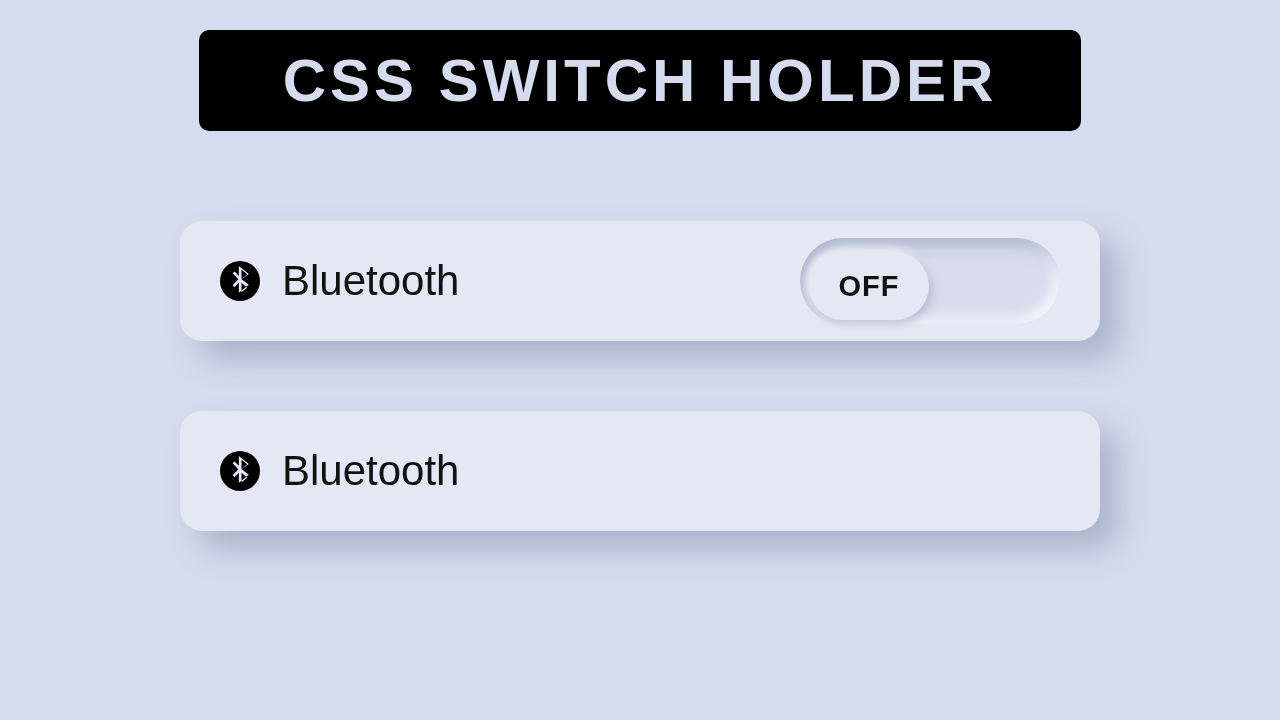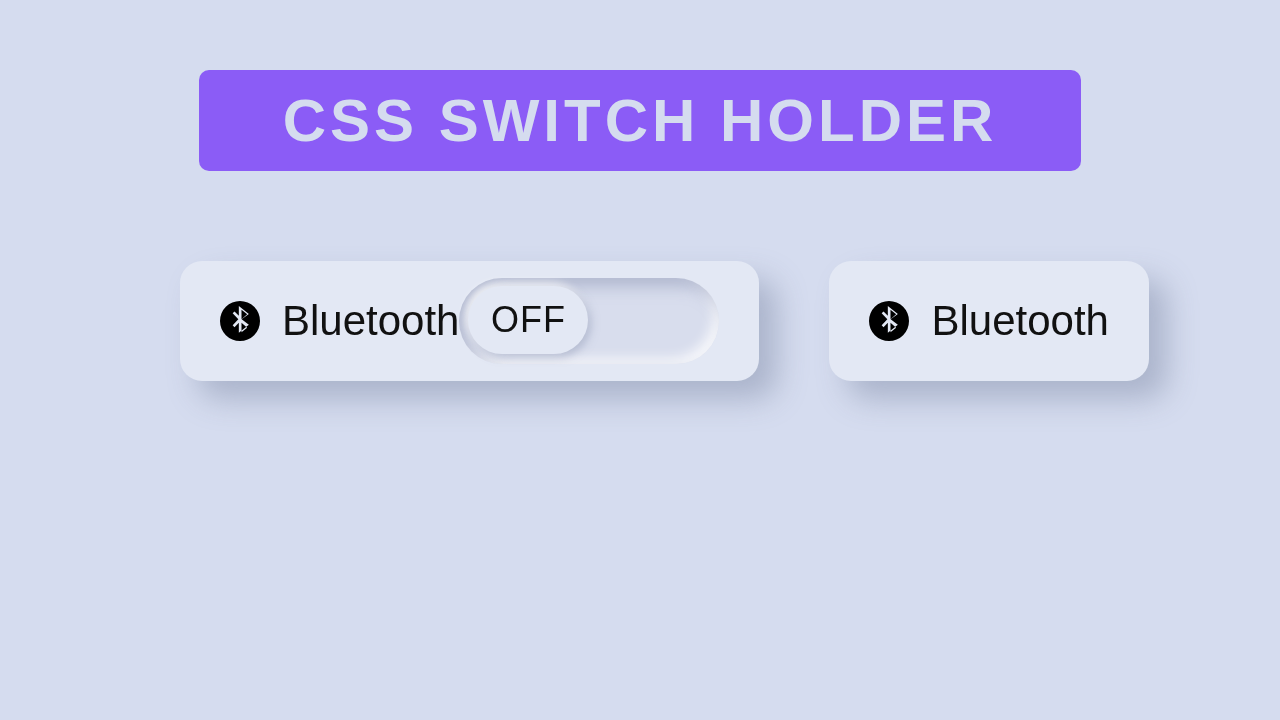--- a/index.html
+++ b/index.html
@@ -7,34 +7,34 @@
     width: 1280px;
     height: 720px;
     background: #d5dcef;
     font-family: -apple-system, BlinkMacSystemFont, "Segoe UI", Arial, sans-serif;
     display: flex;
     flex-direction: column;
     align-items: center;
     overflow: hidden;
   }
   .header {
-    margin-top: 70px;
-    background: #8b5cf6;
+    margin-top: 30px;
+    background: #000000;
     color: #d5dcef;
     font-size: 60px;
     font-weight: 800;
     letter-spacing: 4px;
     padding: 16px 84px;
     border-radius: 10px;
     text-align: center;
   }
   .cards {
     margin-top: 90px;
     display: flex;
-    flex-direction: row;
+    flex-direction: column;
     gap: 70px;
     width: 920px;
   }
   .card {
     background: #e3e8f4;
     border-radius: 22px;
     height: 120px;
     display: flex;
     align-items: center;
     padding: 0 40px;
@@ -65,29 +65,29 @@
     border-radius: 60px;
     background: #d8dded;
     position: relative;
     box-shadow:
       inset 8px 8px 16px rgba(140, 150, 180, 0.55),
       inset -6px -6px 12px rgba(255, 255, 255, 0.8);
     cursor: pointer;
   }
   .knob {
     position: absolute;
-    top: 8px;
+    top: 14px;
     width: 120px;
     height: 68px;
     border-radius: 50px;
     display: flex;
     align-items: center;
     justify-content: center;
-    font-size: 36px;
-    font-weight: 400;
+    font-size: 29px;
+    font-weight: 700;
     letter-spacing: 1px;
   }
   .knob.off {
     left: 9px;
     background: #e3e8f4;
     color: #111;
     box-shadow: 3px 3px 8px rgba(140, 150, 180, 0.5),
                 -3px -3px 8px rgba(255, 255, 255, 0.9);
   }
   .knob.on {

